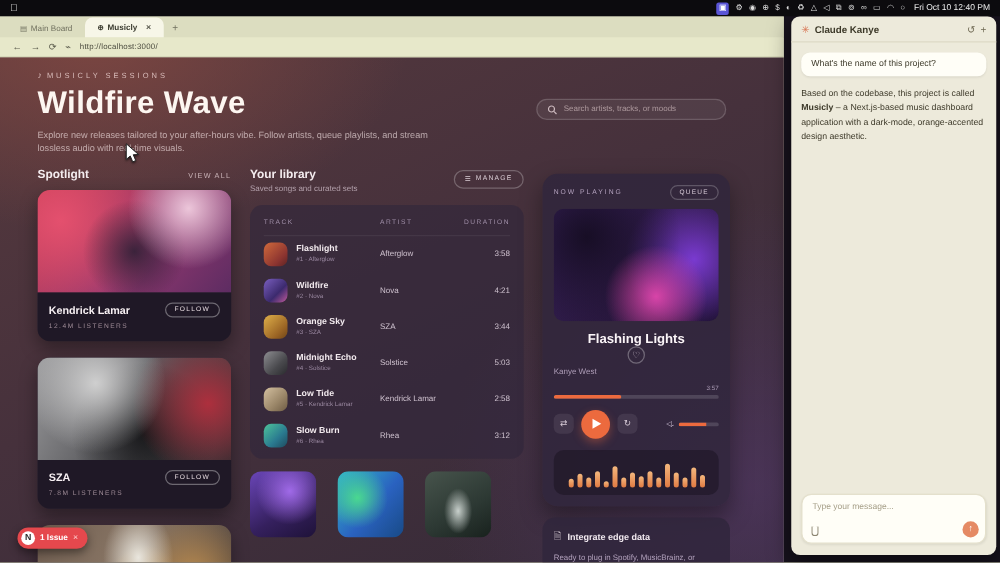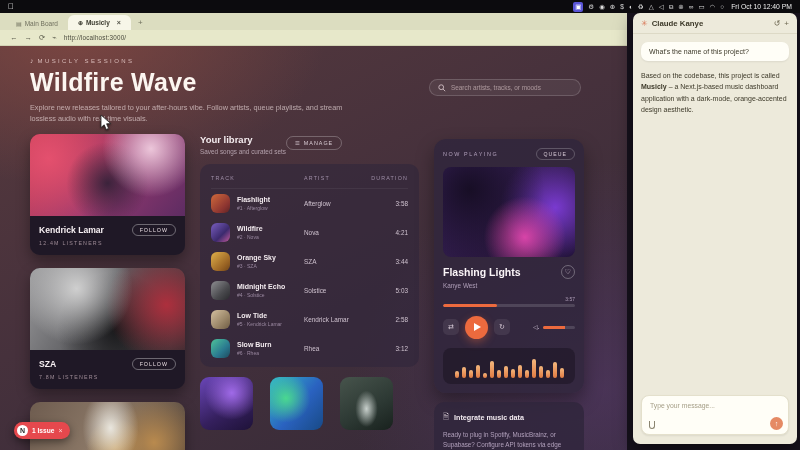--- a/index.html
+++ b/index.html
@@ -112,21 +112,21 @@
   .issue-badge .n-circle {
     width:11px; height:11px; border-radius:50%; background:#fff;
     display:flex; align-items:center; justify-content:center;
     font-size:7px; font-weight:bold; color:#2b2b2b;
   }
   .issue-badge .i-label { font-size:6.6px; color:#fff; font-weight:bold; }
   .issue-badge .i-close { font-size:7px; color:#ffd6d6; }
 
   
   .col-lib { width:219px; }
-  .lib-head { display:flex; align-items:flex-start; }
+  .lib-head { display:flex; align-items:flex-start; justify-content:space-between; }
   .lib-sub { margin-top:3px; font-size:6.4px; color:#b3a0ab; }
   .manage-pill { display:flex; align-items:center; gap:3px; font-size:5.4px; letter-spacing:1px; color:#d9ccd4; border:1px solid rgba(255,255,255,0.25); border-radius:8px; padding:3px 8px; margin-top:2px; }
   .lib-table { margin-top:9px; background:rgba(48,38,60,0.62); border-radius:10px; padding:9px 11px 4px; }
   .lib-cols, .lib-row { display:grid; grid-template-columns:1fr 62px 42px; align-items:center; }
   .lib-cols { font-size:5.3px; letter-spacing:1.2px; color:#a08fa8; padding:2px 0 7px; border-bottom:1px solid rgba(255,255,255,0.06); }
   .lib-cols .c-dur, .lib-row .r-dur { text-align:right; }
   .lib-row { padding:5px 0; }
   .r-track { display:flex; align-items:center; gap:7px; }
   .r-thumb { width:19px; height:19px; border-radius:6px; flex:0 0 auto; }
   .thumb-1 { background:linear-gradient(135deg,#d06a3c,#8c3430 70%,#5c2424); }
@@ -153,21 +153,21 @@
   .np-label { font-size:5.4px; letter-spacing:1.6px; color:#b2a0bc; }
   .queue-pill { font-size:5.2px; letter-spacing:1px; color:#d9ccd8; border:1px solid rgba(255,255,255,0.22); border-radius:8px; padding:2px 7px; }
   .np-art {
     margin-top:7px; height:90px; border-radius:8px;
     background:
       radial-gradient(circle at 62% 78%, #d844a8 0%, rgba(216,68,168,0) 38%),
       radial-gradient(circle at 20% 25%, rgba(20,12,32,0.9) 0%, rgba(20,12,32,0) 60%),
       radial-gradient(circle at 85% 45%, #7a3ad0 0%, rgba(122,58,208,0) 45%),
       linear-gradient(135deg, #3c2460 0%, #2a1840 60%, #1c1030 100%);
   }
-  .np-title-row { display:flex; align-items:center; justify-content:space-between; margin-top:8px; }
+  .np-title-row { display:flex; align-items:center; justify-content:space-between; margin-top:8px;flex-direction:column; }
   .np-title { font-size:10.5px; font-weight:bold; color:#fbf5f8; }
   .heart-btn { width:14px; height:14px; border:1px solid rgba(255,255,255,0.3); border-radius:50%; display:flex; align-items:center; justify-content:center; font-size:7px; color:#d9ccd8; }
   .np-artist { margin-top:3px; font-size:6.4px; color:#af9eb8; }
   .np-time { margin-top:7px; text-align:right; font-size:5px; color:#af9eb8; }
   .progress { margin-top:2px; height:3px; border-radius:2px; background:rgba(255,255,255,0.14); overflow:hidden; }
   .progress-fill { height:100%; background:#ec6a3e; border-radius:2px; }
   .np-controls { display:flex; align-items:center; gap:6px; margin-top:9px; }
   .ctl-btn { width:16px; height:16px; border-radius:5px; background:rgba(255,255,255,0.08); display:flex; align-items:center; justify-content:center; font-size:7px; color:#d9ccd8; }
   .play-btn { width:23px; height:23px; border-radius:50%; background:#ec6a3e; display:flex; align-items:center; justify-content:center; box-shadow:0 3px 8px rgba(236,106,62,0.4); }
   .play-tri { width:0; height:0; border-left:7px solid #fff; border-top:4.5px solid transparent; border-bottom:4.5px solid transparent; margin-left:2px; }
@@ -280,20 +280,24 @@
       <span class="ph">Search artists, tracks, or moods</span>
     </div>
 
     <svg class="cursor" width="13" height="17" viewBox="0 0 13 17">
       <path d="M1,1 L1,13.5 L4.2,10.8 L6.2,15.5 L8.6,14.4 L6.6,9.8 L10.8,9.6 Z" fill="#fff" stroke="#222" stroke-width="0.8"></path>
     </svg>
 
     <div class="main">
 
       <div class="col-spot">
+        <div class="sec-row">
+          <span class="sec-title">Spotlight</span>
+          <span class="viewall">VIEW ALL</span>
+        </div>
 
         <div class="spot-card">
           <div class="spot-img img-kendrick"></div>
           <div class="spot-body">
             <div class="spot-name-row">
               <span class="spot-name">Kendrick Lamar</span>
               <span class="follow-pill">FOLLOW</span>
             </div>
             <div class="listeners">12.4M LISTENERS</div>
           </div>
@@ -457,21 +461,21 @@
               <div class="eq-bar" style="height: 12px;"></div>
               <div class="eq-bar" style="height: 8px;"></div>
               <div class="eq-bar" style="height: 16px;"></div>
               <div class="eq-bar" style="height: 10px;"></div>
             </div>
         </div>
 
         <div class="int-card">
           <div class="int-head">
             <span class="int-ic">🗎</span>
-            <span class="int-title">Integrate music data</span>
+            <span class="int-title">Integrate edge data</span>
           </div>
           <div class="int-body">Ready to plug in Spotify, MusicBrainz, or Supabase? Configure API tokens via edge functions, hydrate this UI with real release data.</div>
         </div>
       </div>
     </div>
 
     <div class="issue-badge">
       <span class="n-circle">N</span>
       <span class="i-label">1 Issue</span>
       <span class="i-close">×</span>

